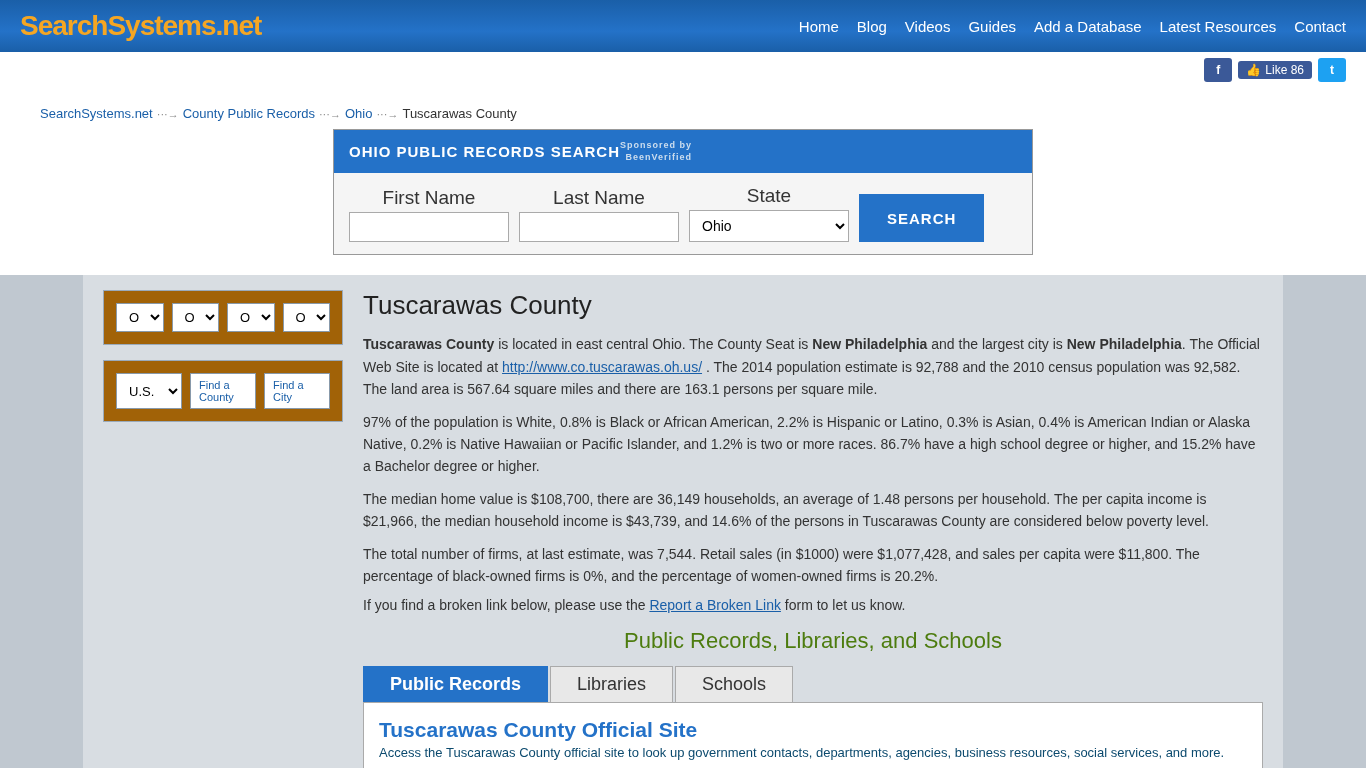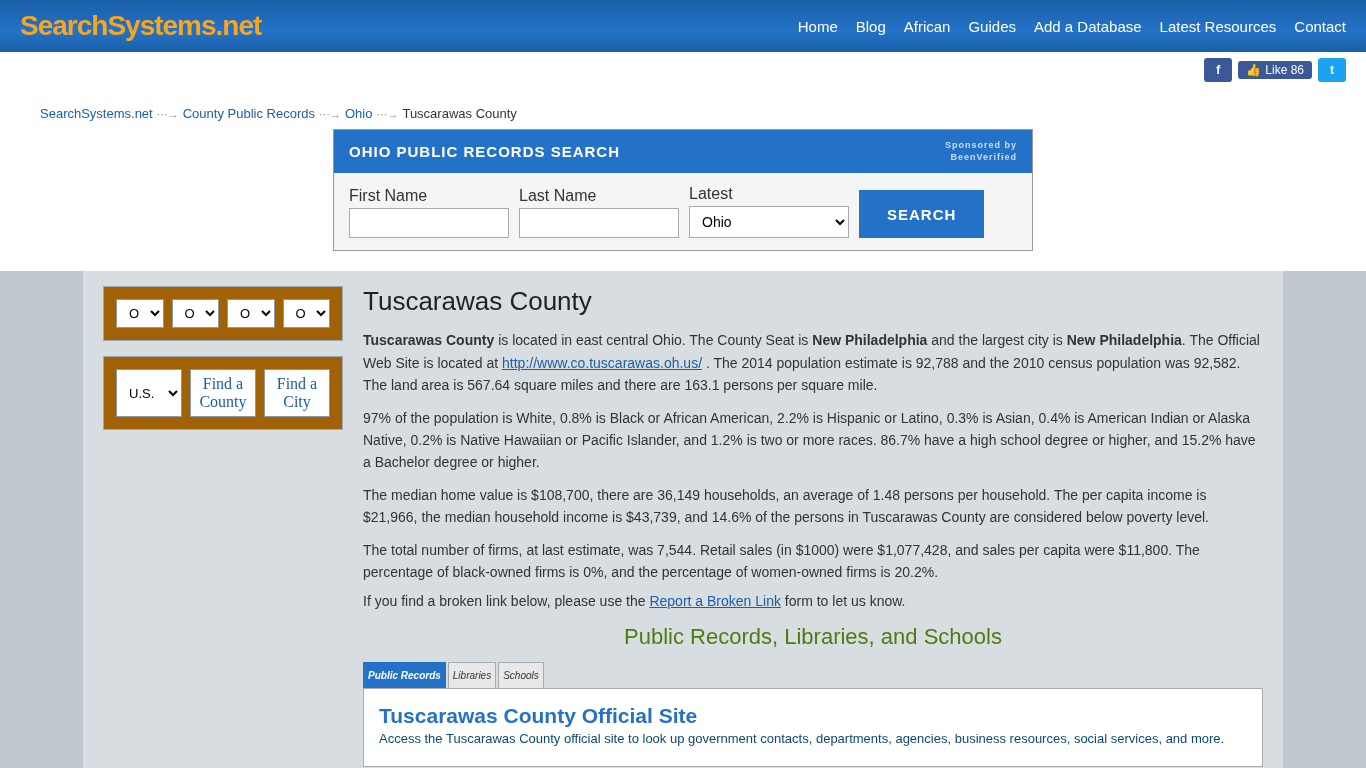--- a/index.html
+++ b/index.html
@@ -87,33 +87,32 @@
       border: 1px solid #999;
     }
     #search-box-header {
       background: #2472c8;
       color: white;
       font-weight: bold;
       font-size: 15px;
       letter-spacing: 1px;
       padding: 10px 15px;
       display: flex;
-      justify-content: space-between;
       align-items: center;
     }
     .sponsored-text { font-size: 9px; color: #cde; text-align: right; line-height: 1.3; }
     #search-box-body {
       background: #f5f5f5;
       padding: 12px 15px;
       display: flex;
       gap: 10px;
       align-items: flex-end;
     }
     .form-field { display: flex; flex-direction: column; gap: 3px; }
-    .form-field label { font-size: 16px; color: #333; }
+    .form-field label { font-size: 19px; color: #333; text-align: center; }
     .form-field input {
       border: 1px solid #aaa;
       padding: 6px 8px;
       font-size: 14px;
       width: 160px;
     }
     .form-field select {
       border: 1px solid #aaa;
       padding: 6px 8px;
       font-size: 14px;
@@ -161,29 +160,28 @@
       width: 100%;
       padding: 5px 8px;
       font-size: 13px;
       border: 1px solid #8899aa;
       background: white;
       cursor: pointer;
     }
     .sidebar-link-btn {
       width: 100%;
       padding: 5px 8px;
-      font-size: 16px;
+      font-size: 11px;
       border: 1px solid #8899aa;
       background: white;
       cursor: pointer;
-      text-align: center;
+      text-align: left;
       color: #1a5fa8;
       text-decoration: none;
       display: block;
-      font-family: Liberation Serif, serif;
     }
 
     
     #main-content {
       flex: 1;
       padding: 0 0 0 20px;
     }
     #county-title {
       font-size: 26px;
       font-weight: normal;
@@ -212,28 +210,27 @@
       margin-bottom: 12px;
     }
 
     
     #tabs {
       display: flex;
       gap: 2px;
       margin-bottom: 0;
     }
     .tab {
-      padding: 7px 4px;
-      font-size: 10px;
+      padding: 7px 26px;
+      font-size: 18px;
       cursor: pointer;
       border: 1px solid #aaa;
       border-bottom: none;
       background: #e8e8e8;
       color: #333;
-      font-style: italic;
     }
     .tab.active {
       background: #2472c8;
       color: white;
       font-weight: bold;
       border-color: #2472c8;
     }
 
     
     #records-panel {
@@ -253,21 +250,21 @@
 </head>
 <body>
 
 <div id="header">
   <div id="logo">
     <span>SearchSystems</span><span style="color:#f5a623;">.net</span>
   </div>
   <nav id="nav">
     <a href="#">Home</a>
     <a href="#">Blog</a>
-    <a href="#">African</a>
+    <a href="#">Videos</a>
     <a href="#">Guides</a>
     <a href="#">Add a Database</a>
     <a href="#">Latest Resources</a>
     <a href="#">Contact</a>
   </nav>
 </div>
 
 <div id="social-bar">
   <div class="social-btn fb-btn">f</div>
   <div class="like-btn">
@@ -299,21 +296,21 @@
     <div id="search-box-body">
       <div class="form-field">
         <label>First Name</label>
         <input type="text" value="" style="">
       </div>
       <div class="form-field">
         <label>Last Name</label>
         <input type="text" value="" style="">
       </div>
       <div class="form-field">
-        <label>Latest</label>
+        <label>State</label>
         <select>
           <option>Ohio</option>
         </select>
       </div>
       <button id="search-btn">SEARCH</button>
     </div>
   </div>
 </div>
 
 <div id="content-area">

